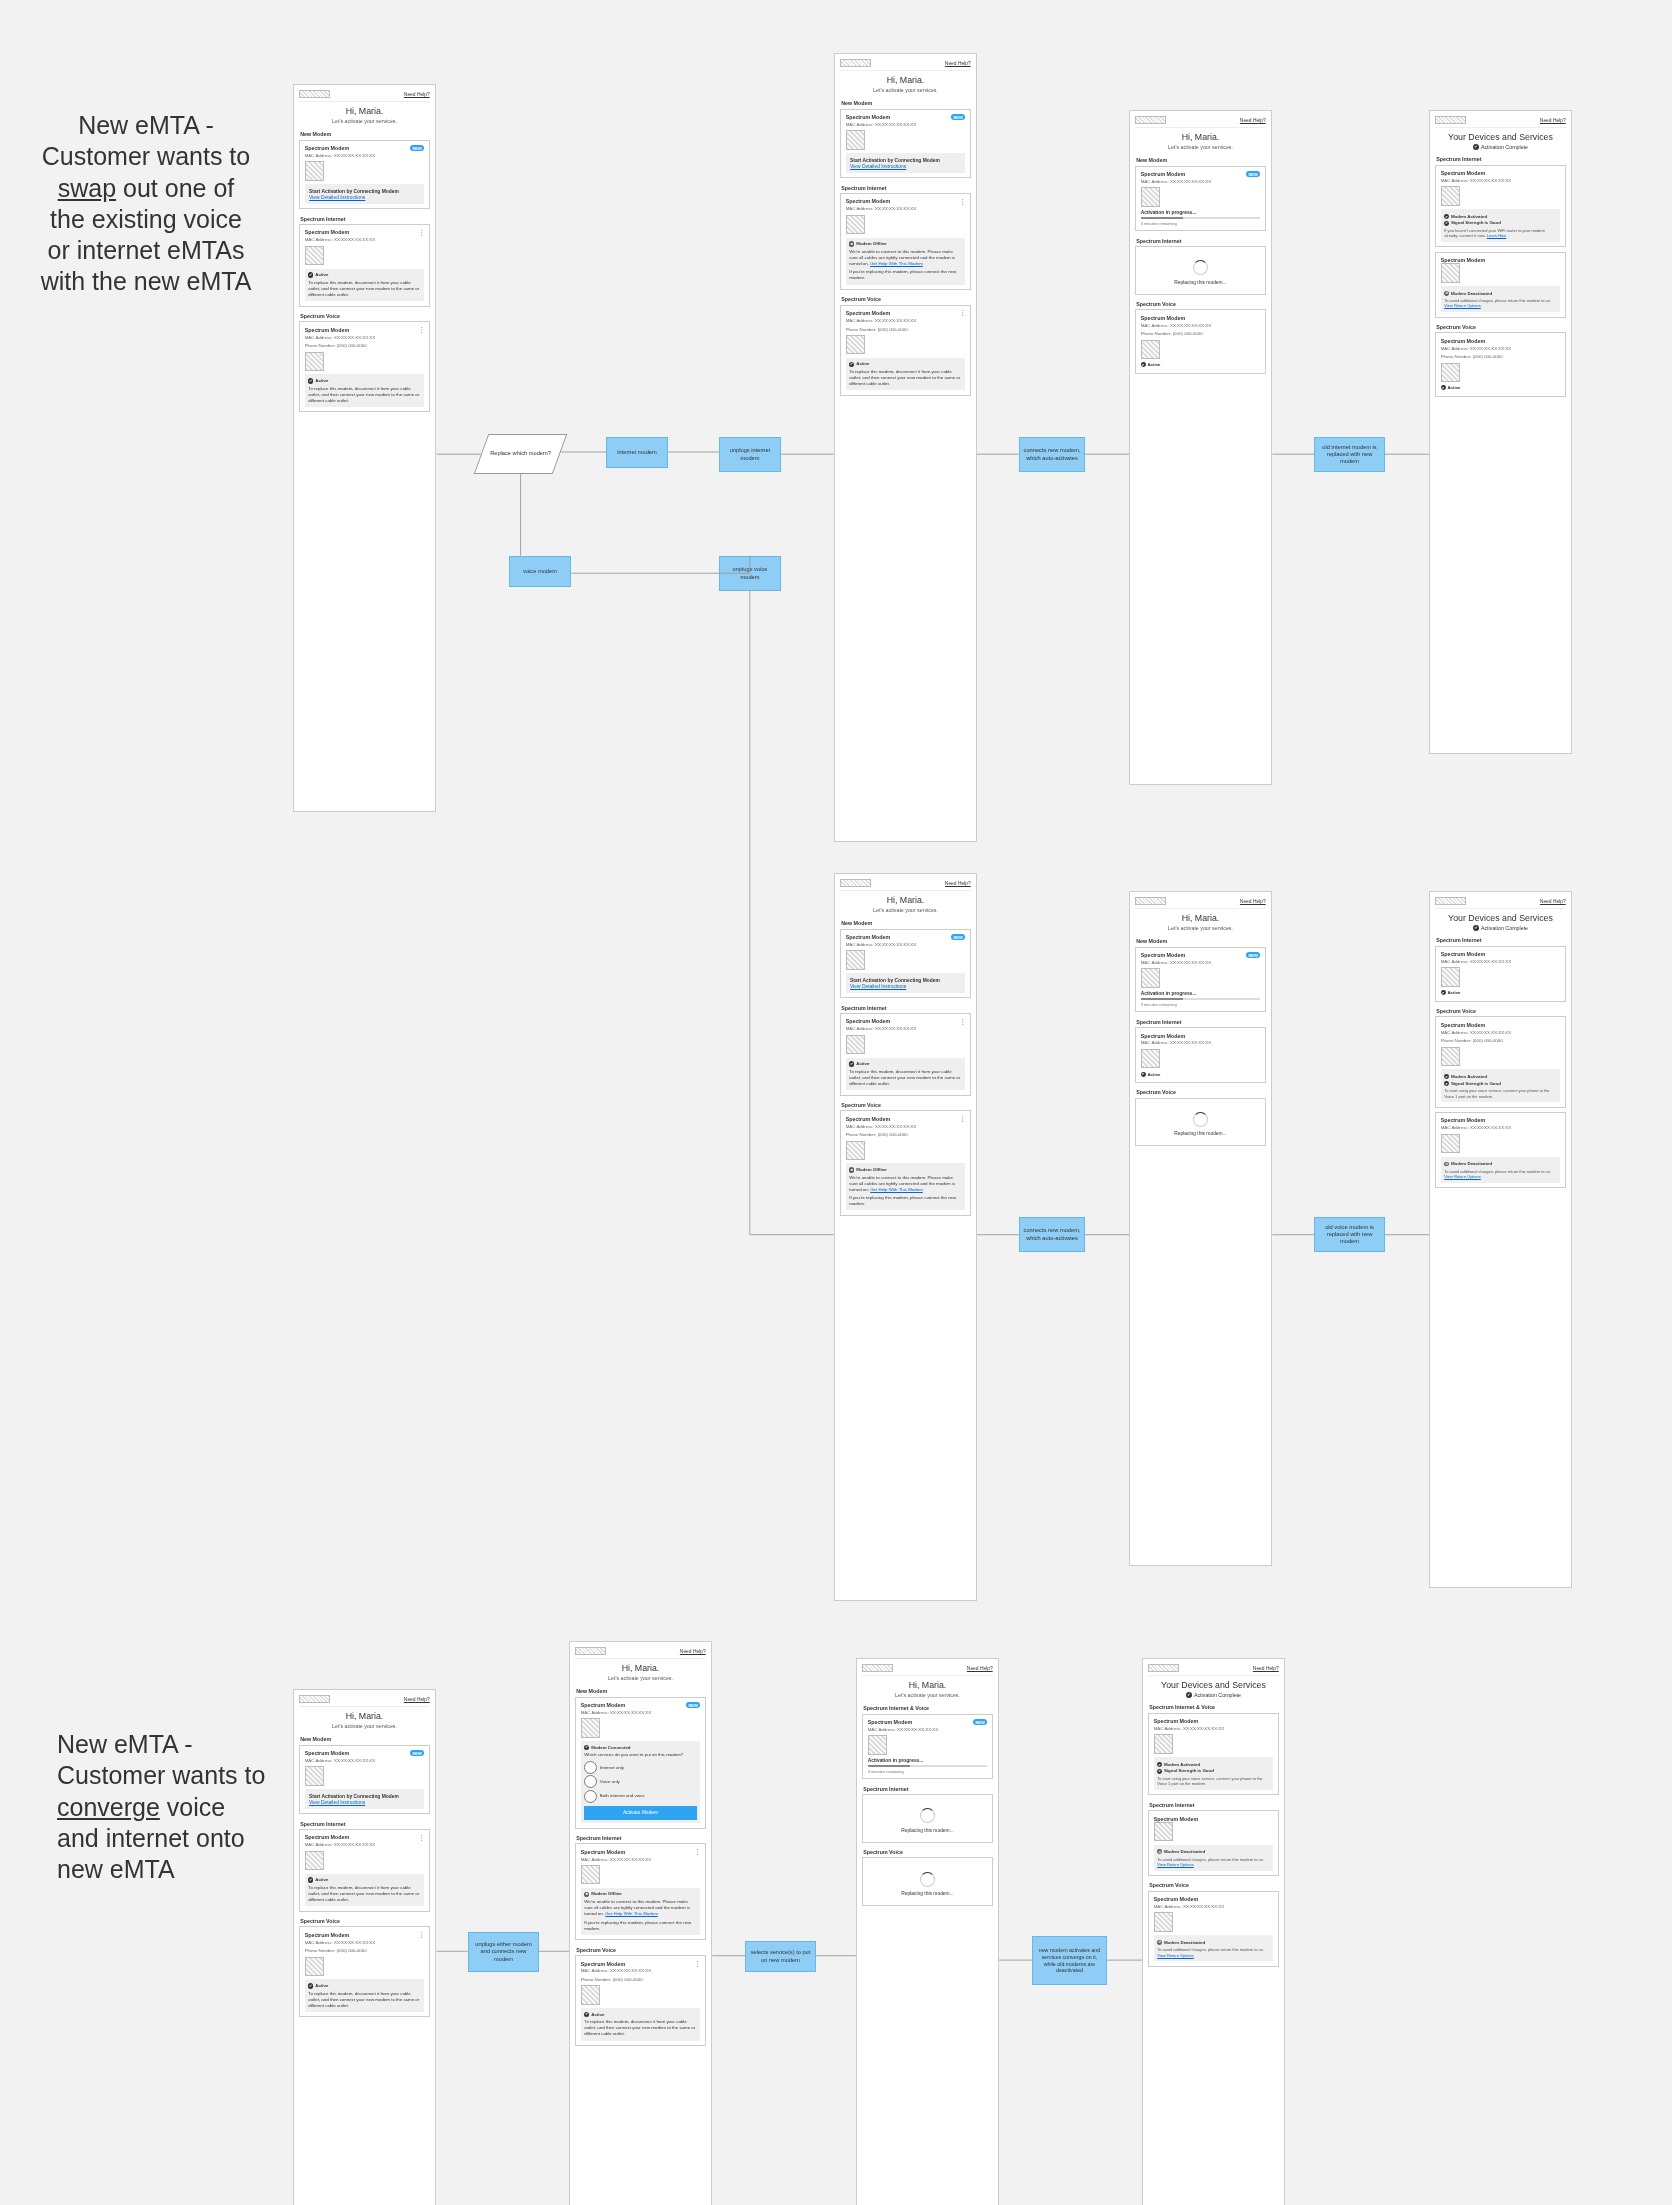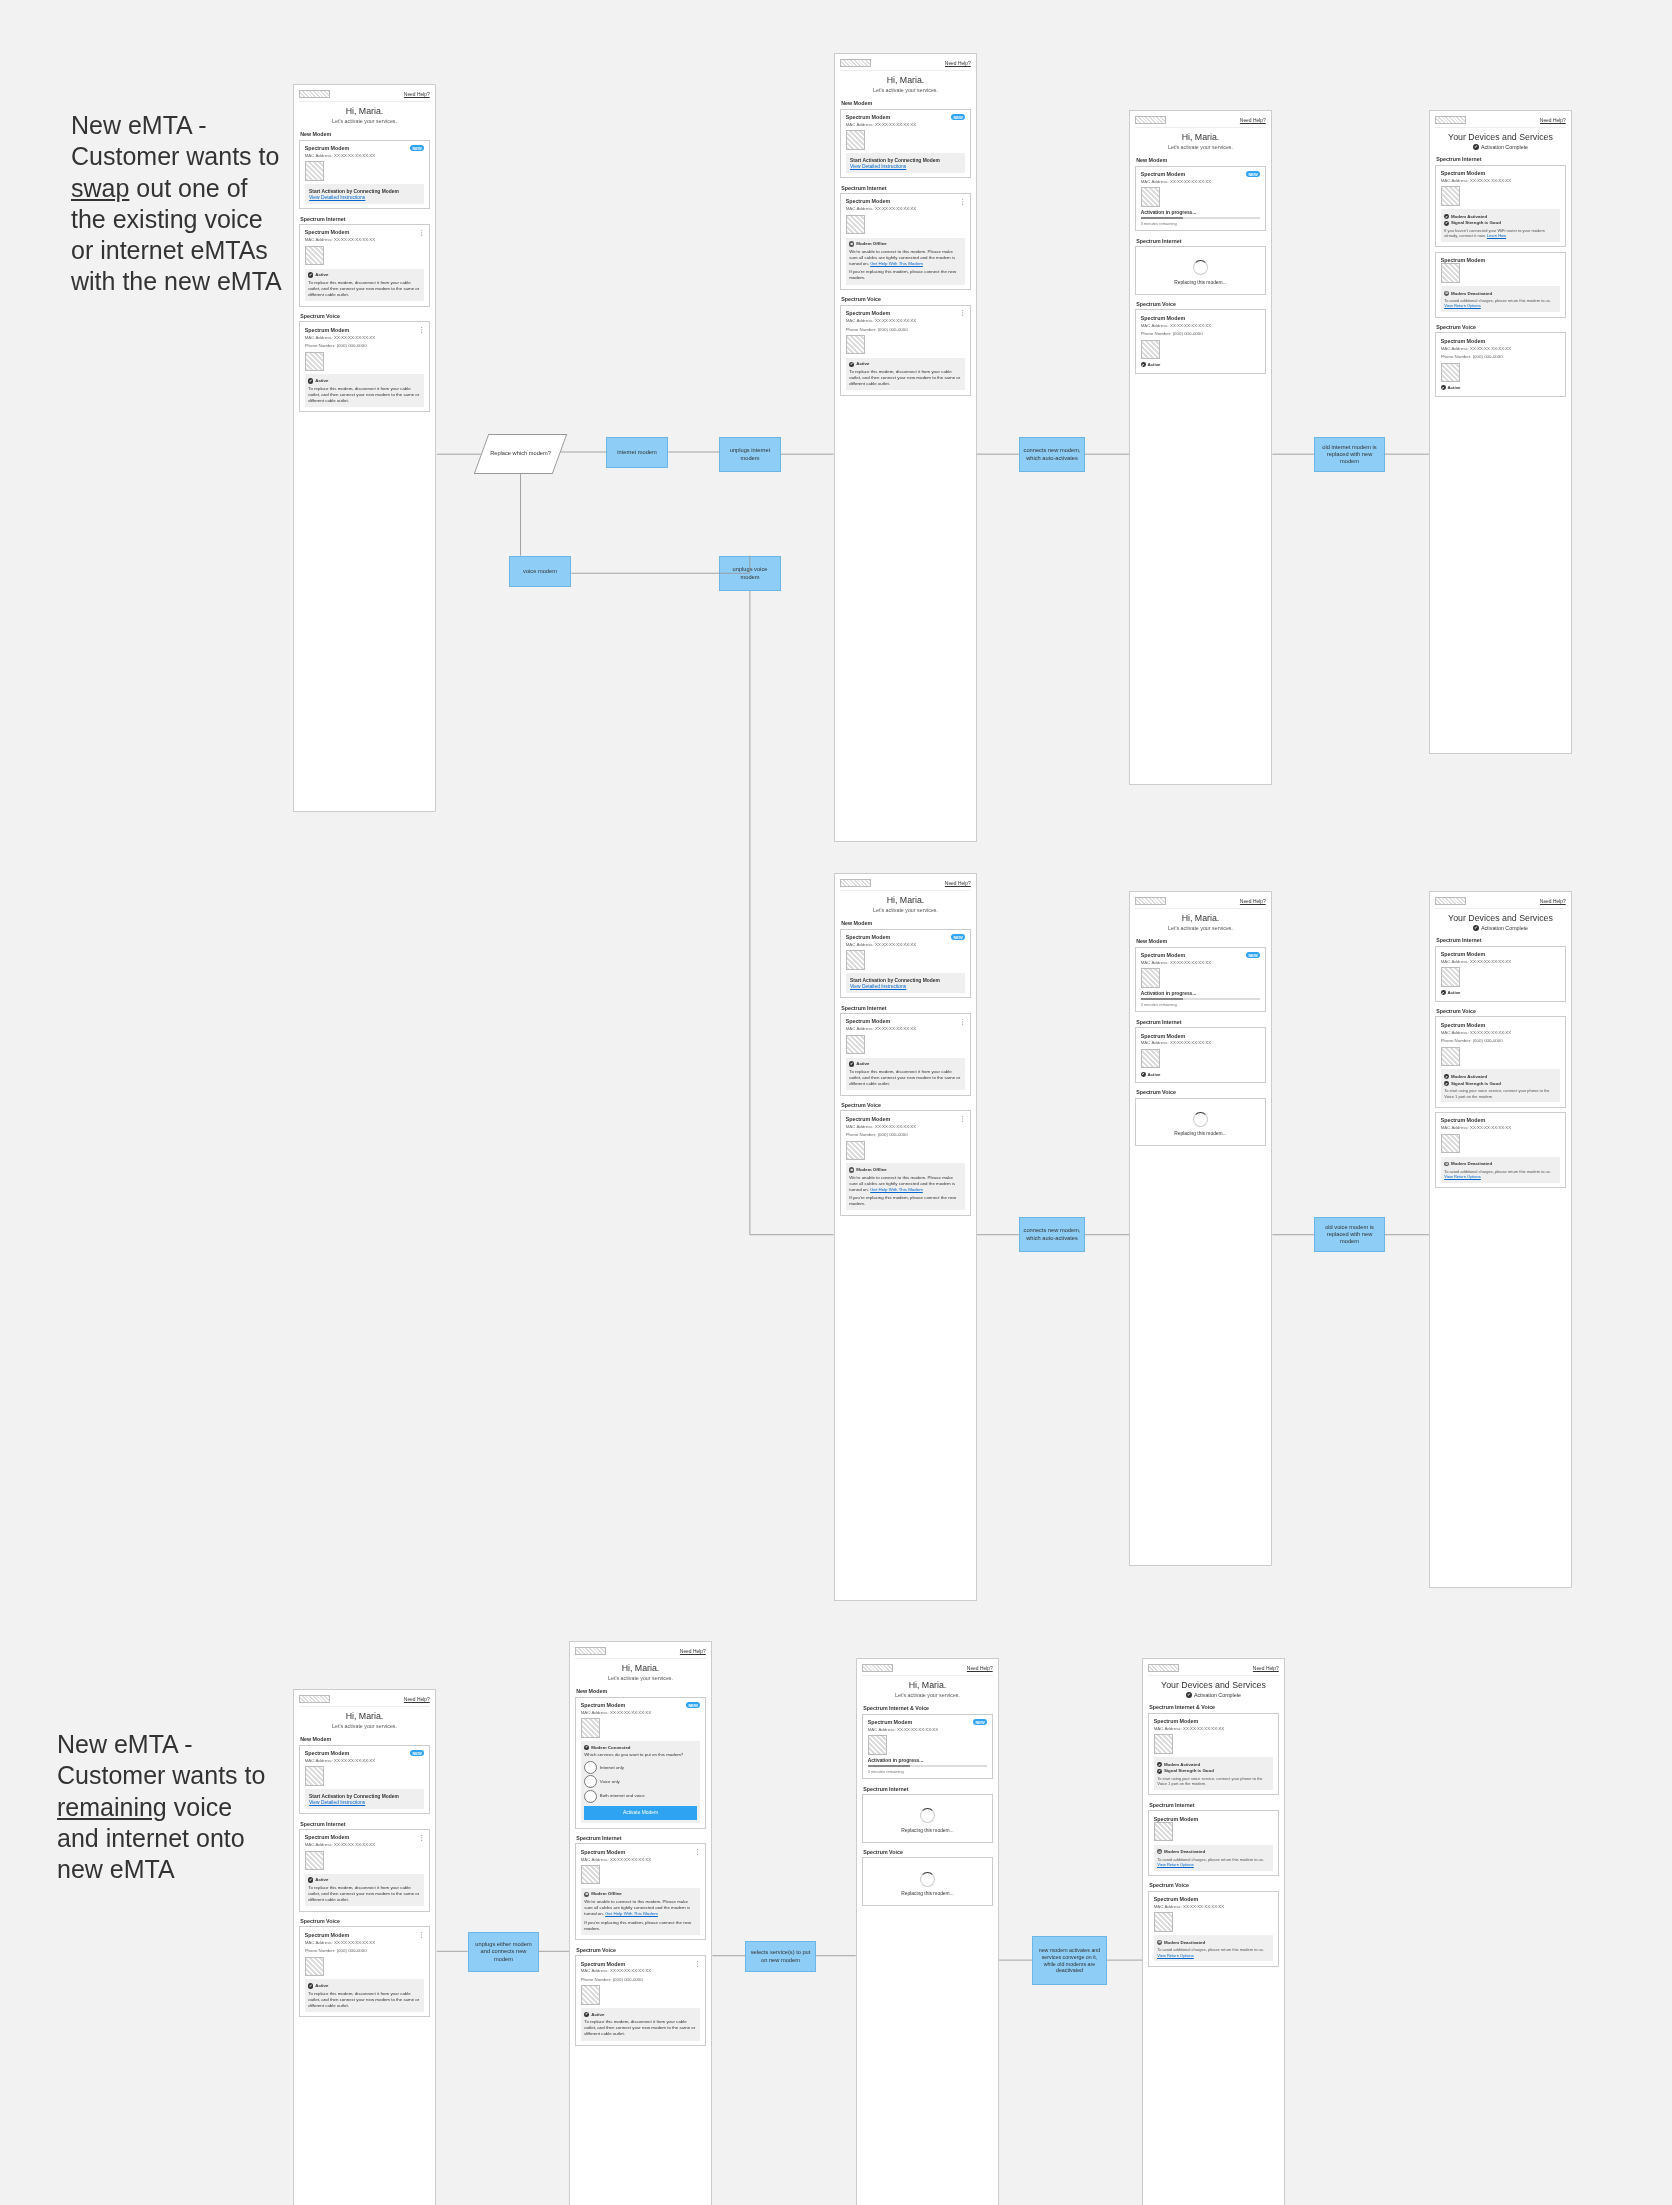--- a/index.html
+++ b/index.html
@@ -115,23 +115,23 @@
     width:79px;height:40px;
     transform:skewX(-20deg);
   }
   .node.decision span{transform:skewX(20deg);display:block;}
   svg.connectors{position:absolute;top:0;left:0;pointer-events:none;}
   svg.connectors line{stroke:#999;stroke-width:2;}
 </style>
 </head>
 <body>
 
-<div class="flow-title" style="top:110px;left:71px;">New eMTA - Customer wants to <u>swap</u> out one of the existing voice or internet eMTAs with the new eMTA</div>
-
-<div class="flow-title" style="top:1729px;left:57px;">New eMTA - Customer wants to <u>remaining</u> voice and internet onto new eMTA</div>
+<div class="flow-title" style="top:110px;left:40px;text-align:center;">New eMTA - Customer wants to <u>swap</u> out one of the existing voice or internet eMTAs with the new eMTA</div>
+
+<div class="flow-title" style="top:1729px;left:57px;">New eMTA - Customer wants to <u>converge</u> voice and internet onto new eMTA</div>
 
 <div class="screen" style="top:84px;left:293px;height:728px;">
   <div class="screen-header">
     <div class="logo-ph"></div>
     <span class="need-help">Need Help?</span>
   </div>
   <div class="greeting">Hi, Maria.</div>
   <div class="sub">Let's activate your services.</div>
 
   <div class="section-label">New Modem</div>

